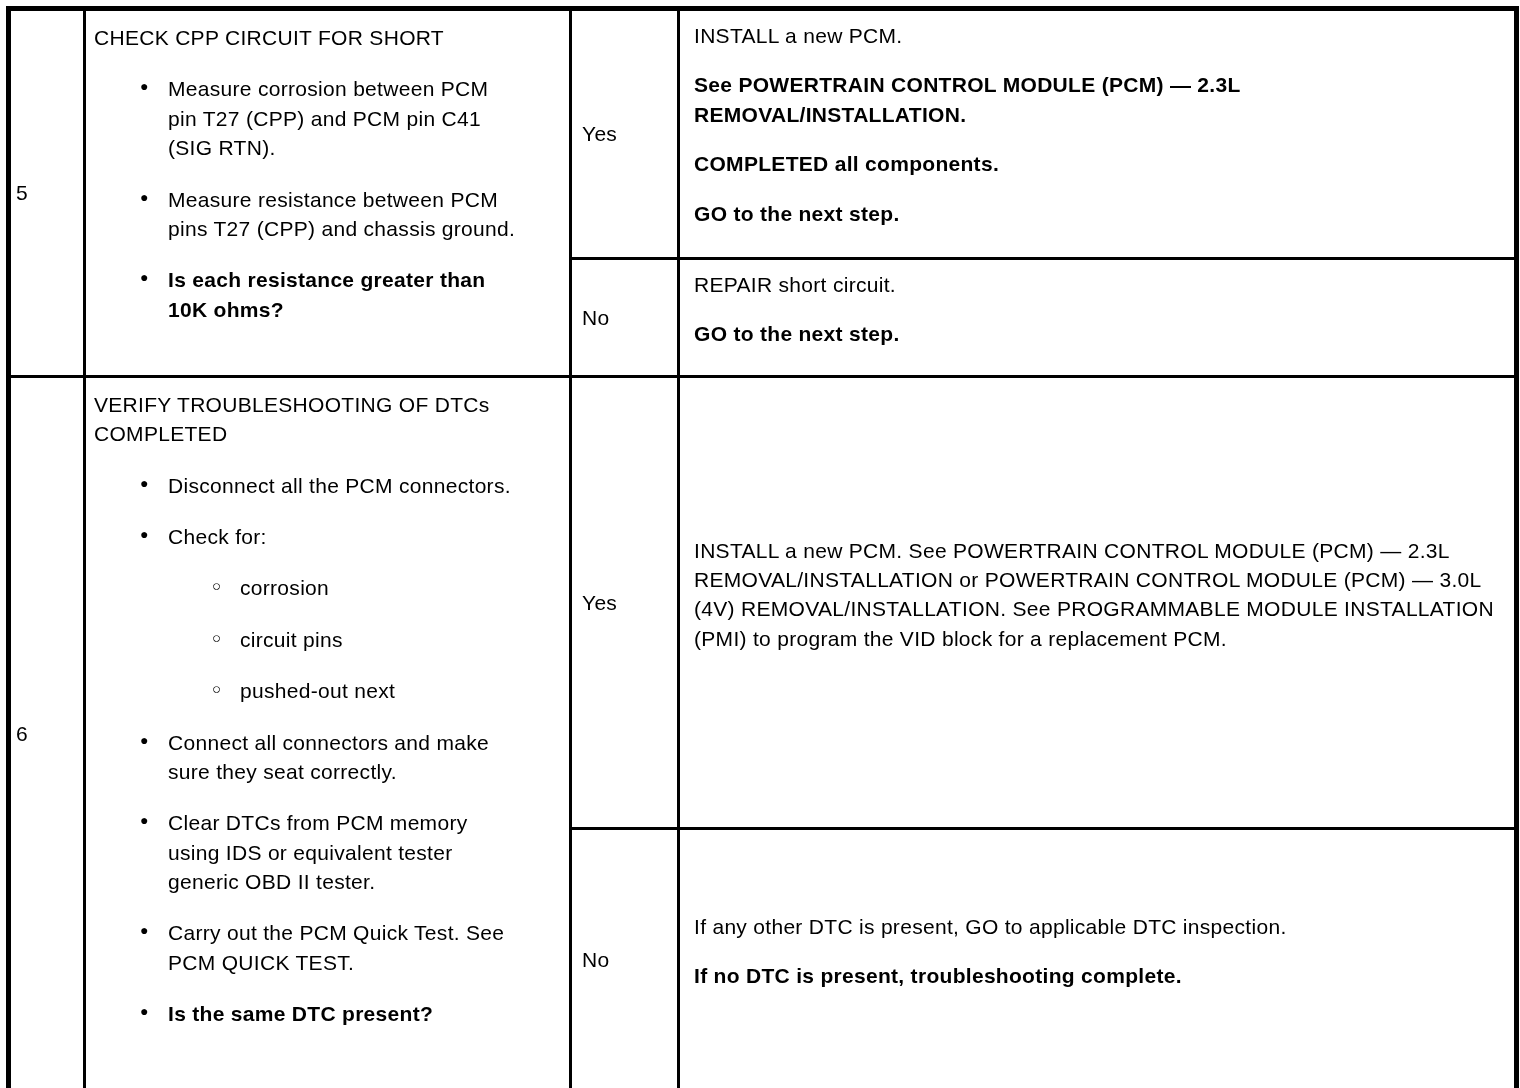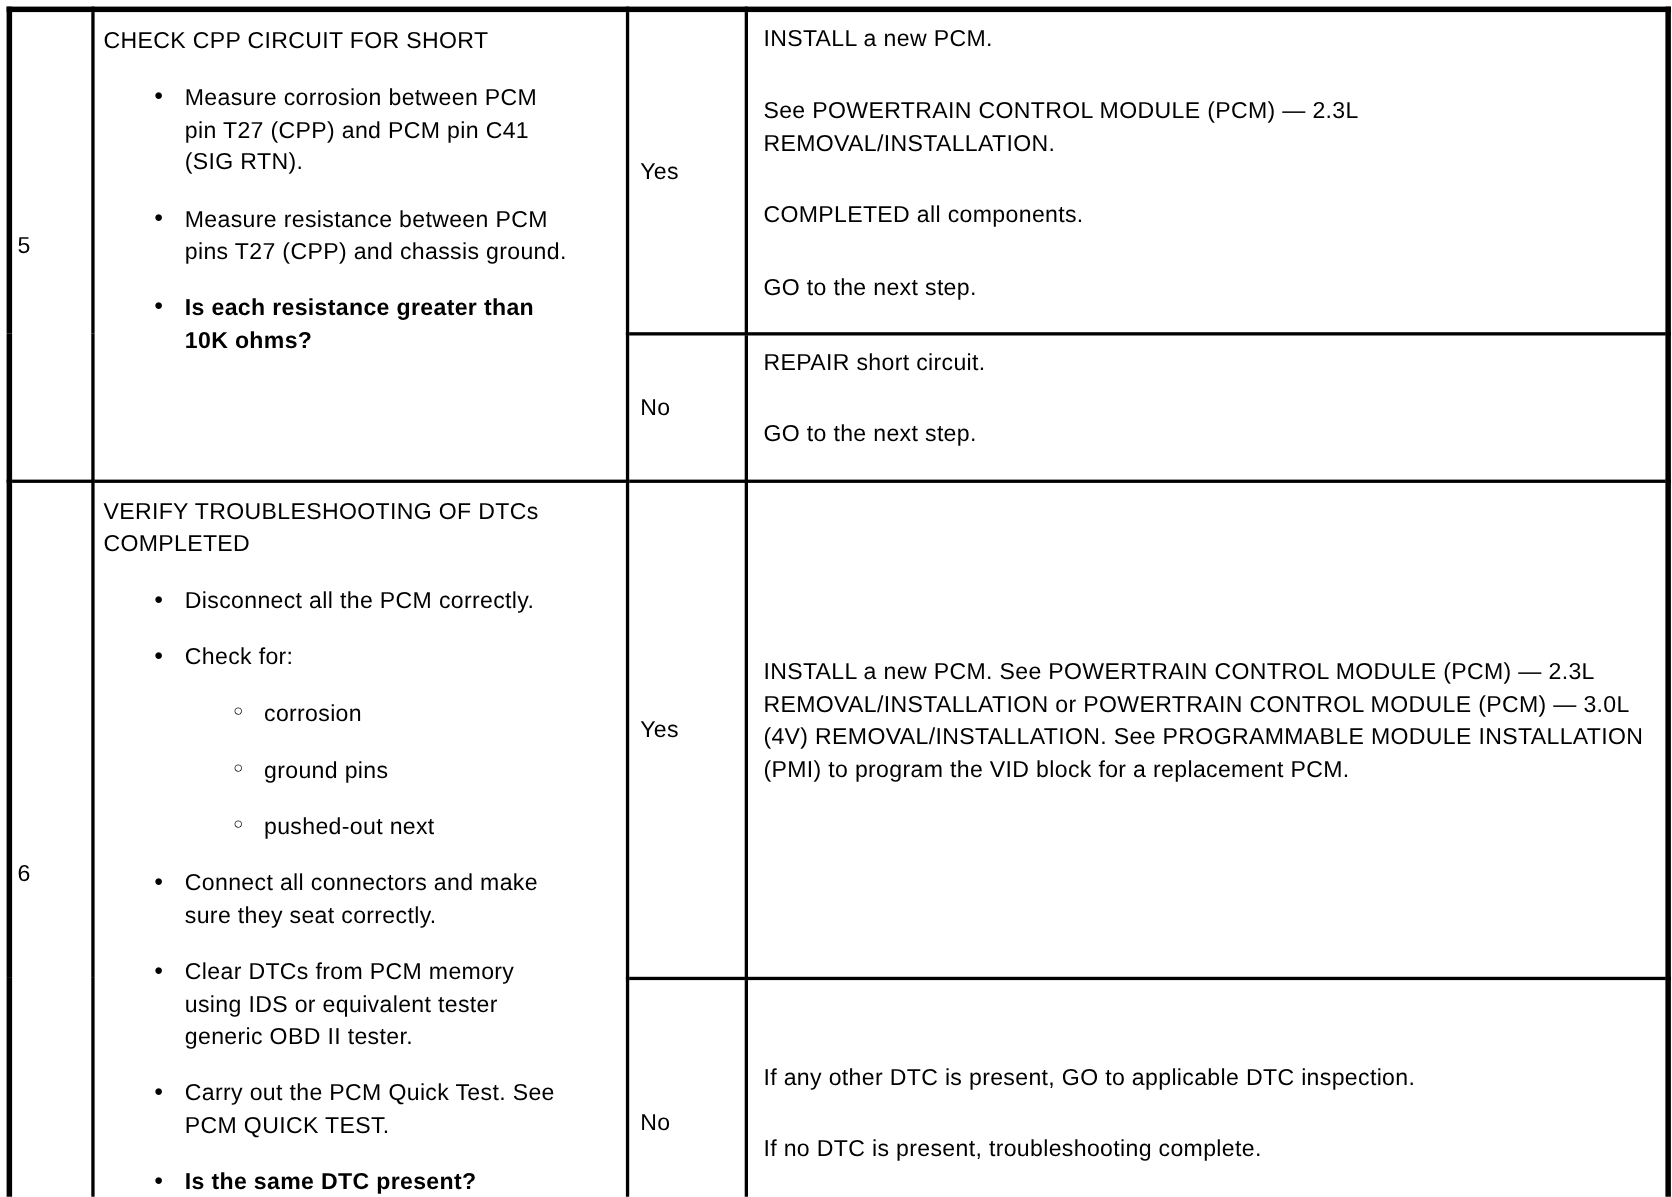--- a/index.html
+++ b/index.html
@@ -71,21 +71,21 @@
   }
   li.bitem.sub .marker {
     font-size: 15px;
     font-weight: bold;
     padding-top: 2px;
   }
   li.bitem .btxt { max-width: 348px; }
   .bold { font-weight: bold; }
 
   .para { margin: 0; }
-  .para + .para { margin-top: 36px; }
+  .para + .para { margin-top: 20px; font-weight: bold; }
 </style>
 </head>
 <body>
 
 <div class="page">
   <table class="diag">
     <colgroup>
       <col style="width:76px">
       <col style="width:486px">
       <col style="width:108px">
@@ -137,33 +137,33 @@
 
     <tr class="r6y">
       <td class="step-cell" rowspan="2">
         <span>6</span>
       </td>
       <td class="desc-cell" rowspan="2">
         <div class="cell-title">VERIFY TROUBLESHOOTING OF DTCs COMPLETED</div>
         <ul class="blist">
           <li class="bitem">
             <span class="marker">●</span>
-            <span class="btxt">Disconnect all the PCM correctly.</span>
+            <span class="btxt">Disconnect all the PCM connectors.</span>
           </li>
           <li class="bitem">
             <span class="marker">●</span>
             <span class="btxt">Check for:</span>
           </li>
           <li class="bitem sub">
             <span class="marker">○</span>
             <span class="btxt">corrosion</span>
           </li>
           <li class="bitem sub">
             <span class="marker">○</span>
-            <span class="btxt">ground pins</span>
+            <span class="btxt">circuit pins</span>
           </li>
           <li class="bitem sub">
             <span class="marker">○</span>
             <span class="btxt">pushed-out next</span>
           </li>
           <li class="bitem">
             <span class="marker">●</span>
             <span class="btxt">Connect all connectors and make sure they seat correctly.</span>
           </li>
           <li class="bitem">

